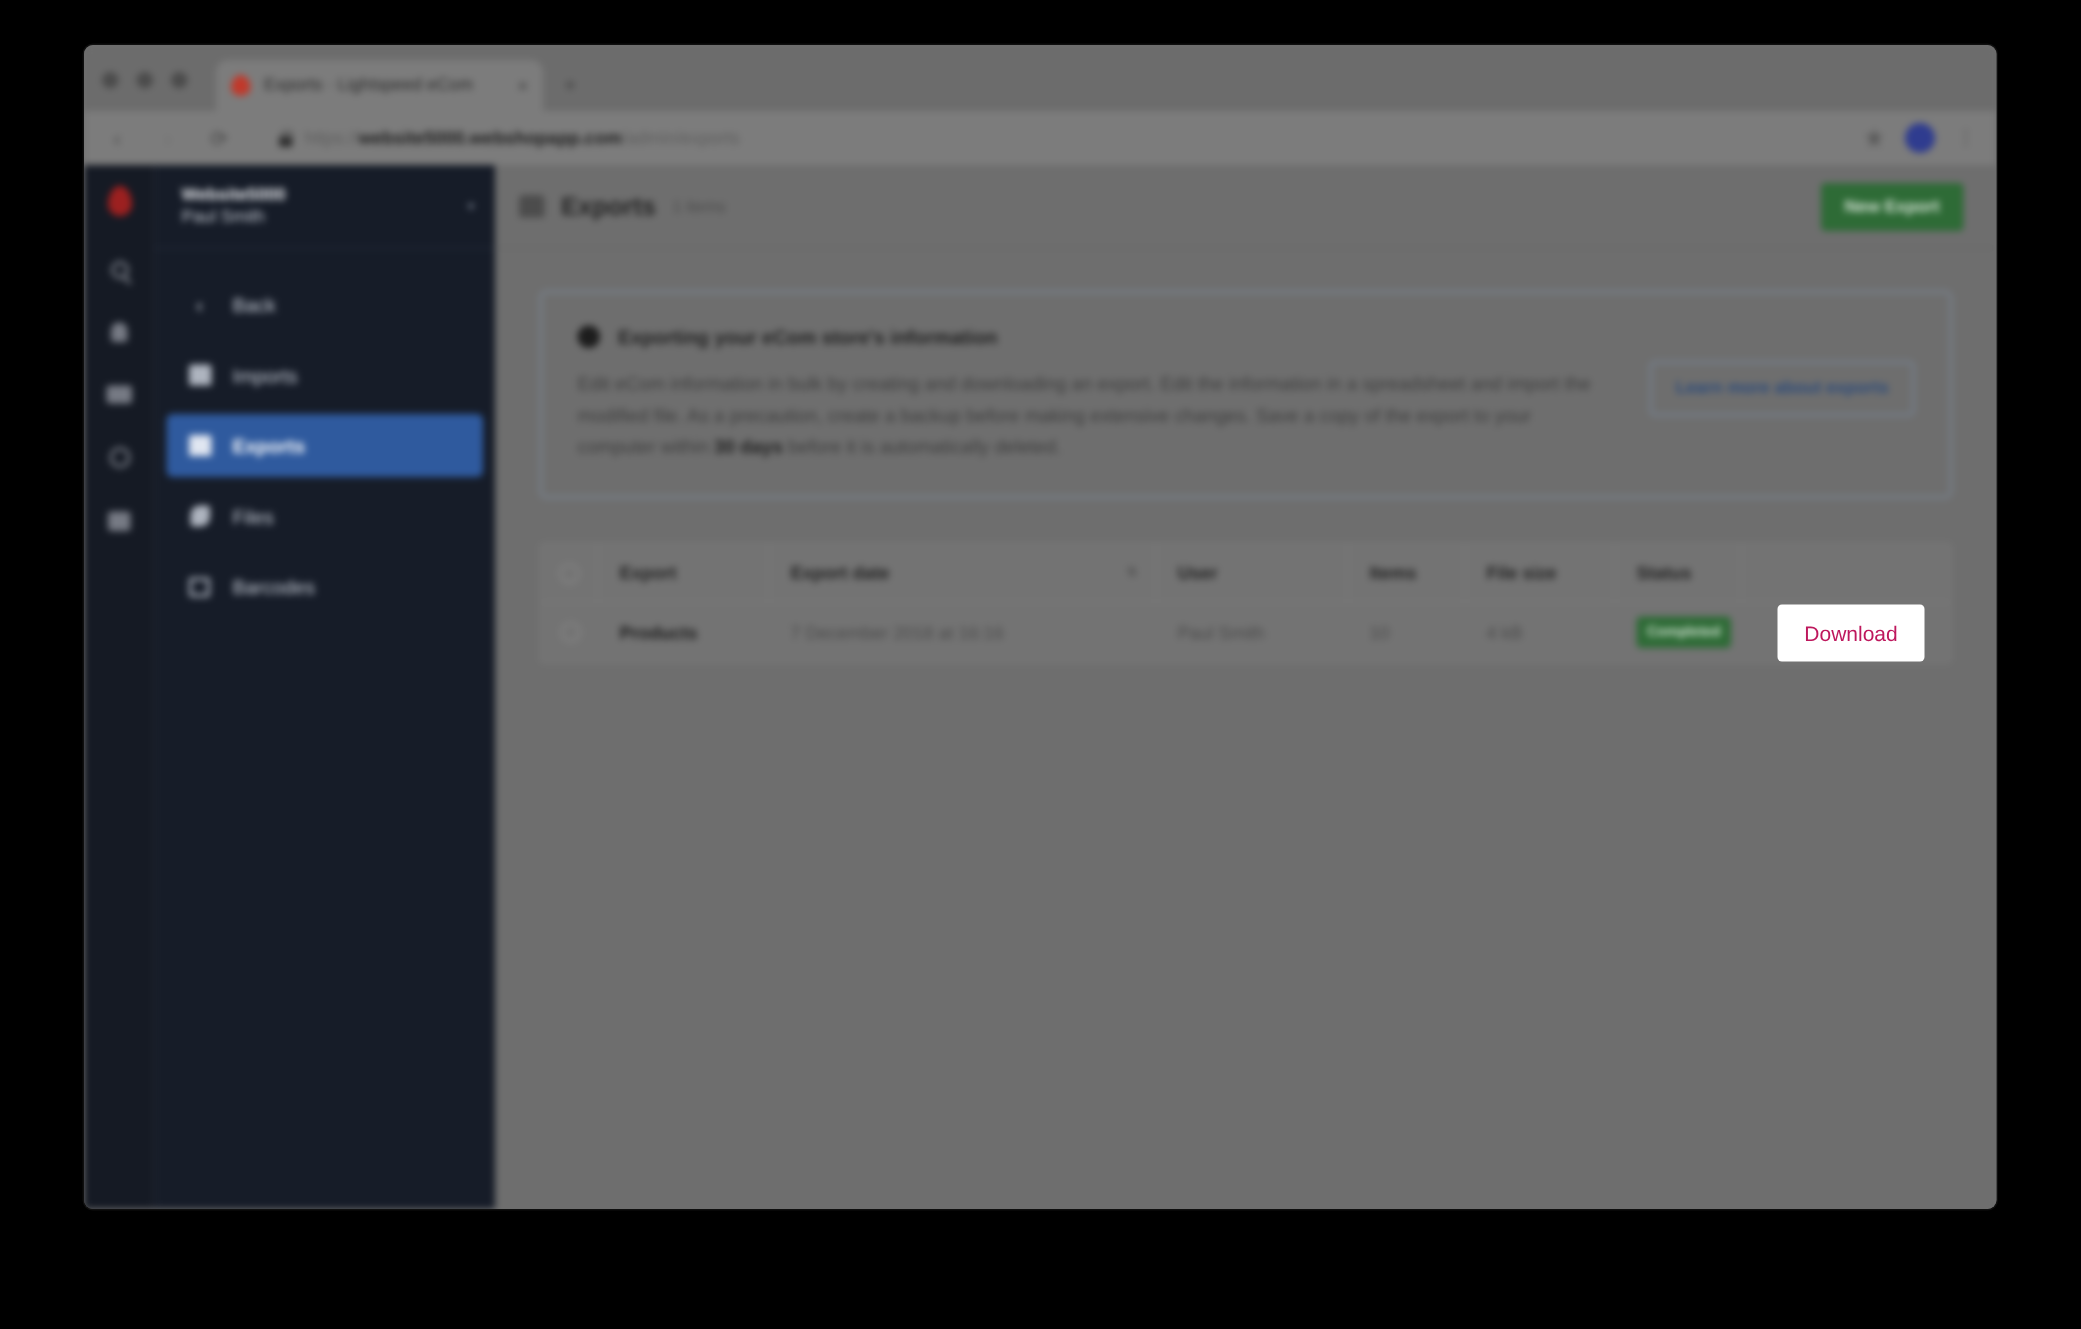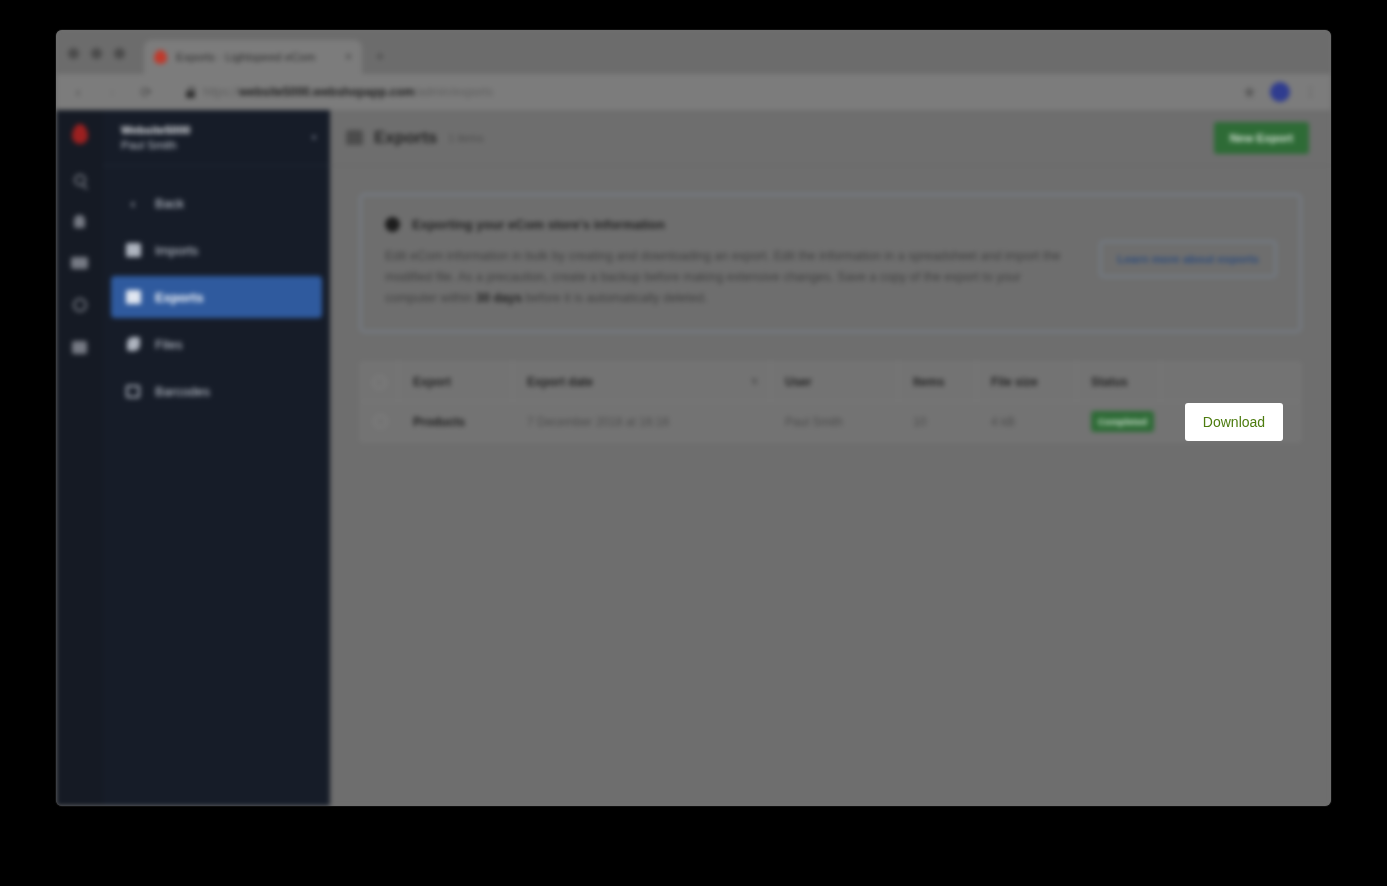--- a/index.html
+++ b/index.html
@@ -173,21 +173,21 @@
   #status-badge {
     background: #2e6b36; color: #cfe0d0; font-size: 9.5px; font-weight: bold;
     border-radius: 3px; padding: 5px 7px;
   }
 
   
   #download-btn {
     position: absolute; left: 1129px; top: 373px; width: 98px; height: 38px;
     background: #ffffff; border-radius: 3px;
     display: flex; align-items: center; justify-content: center;
-    font-size: 14px; color: #4d7c0f;
+    font-size: 14px; color: #be185d;
   }
 </style>
 </head>
 <body>
 
 <div id="browser-window">
   <div id="blur-layer">
 
     <div id="tabstrip">
       <div id="traffic-lights">

